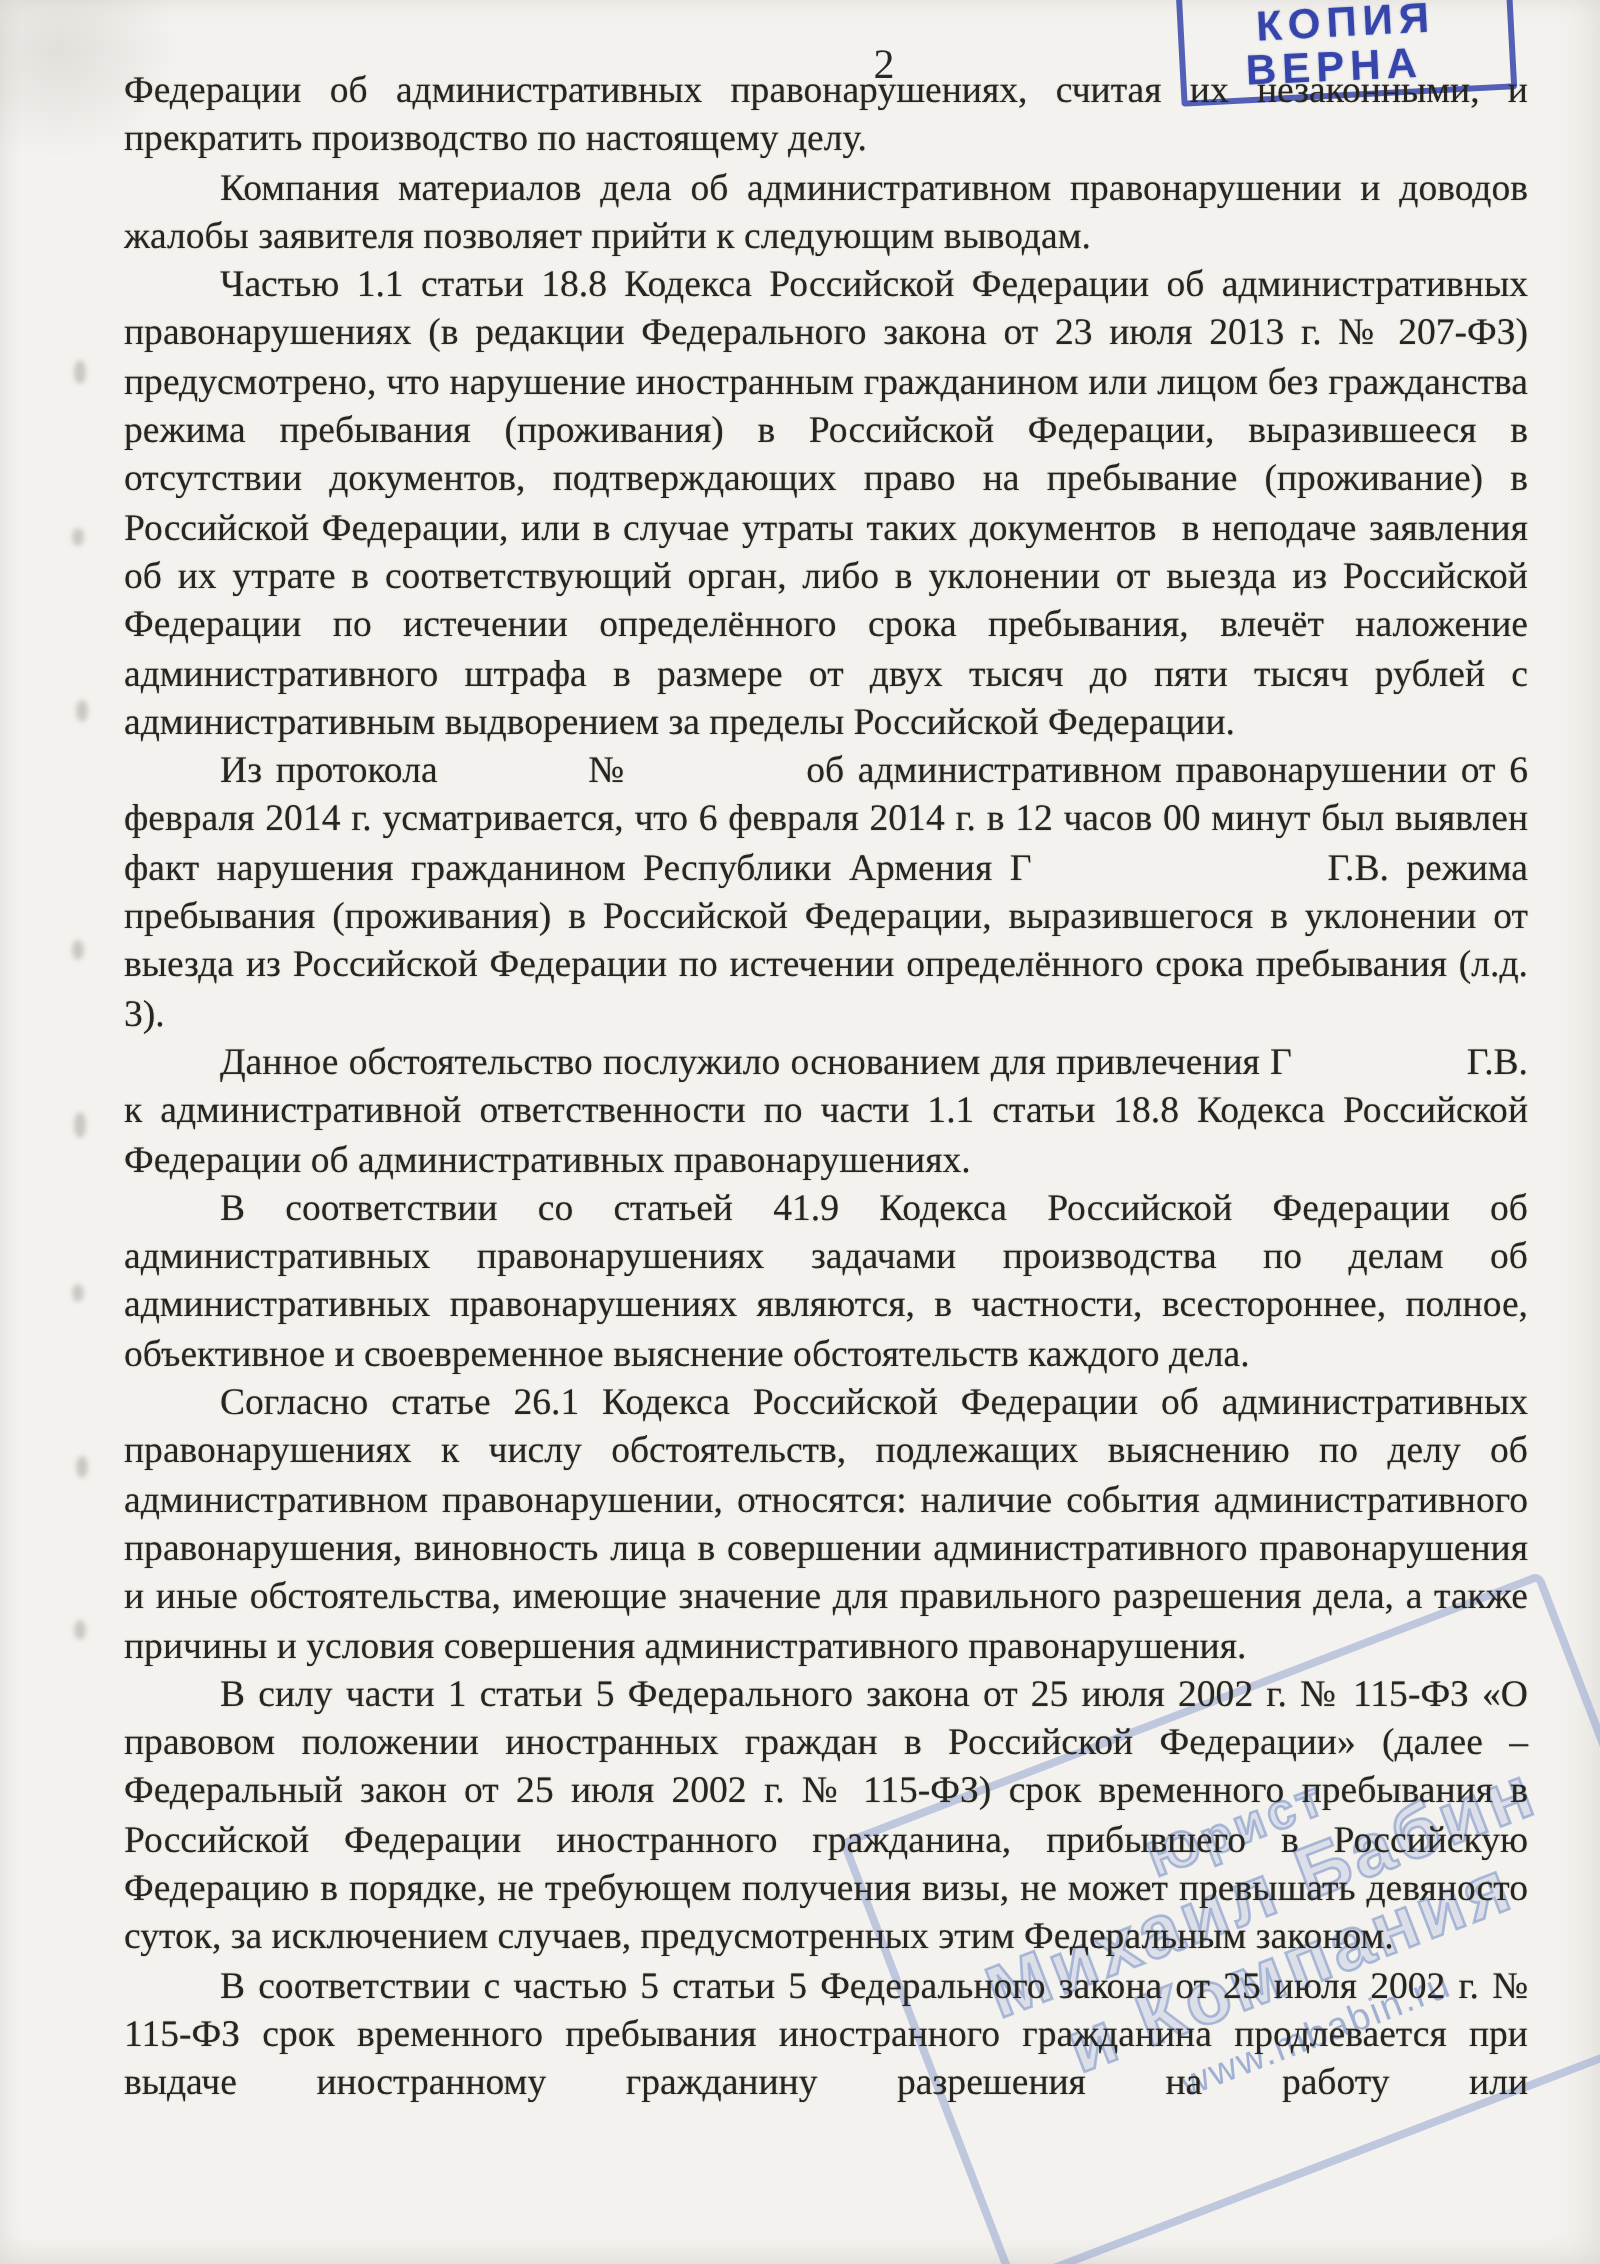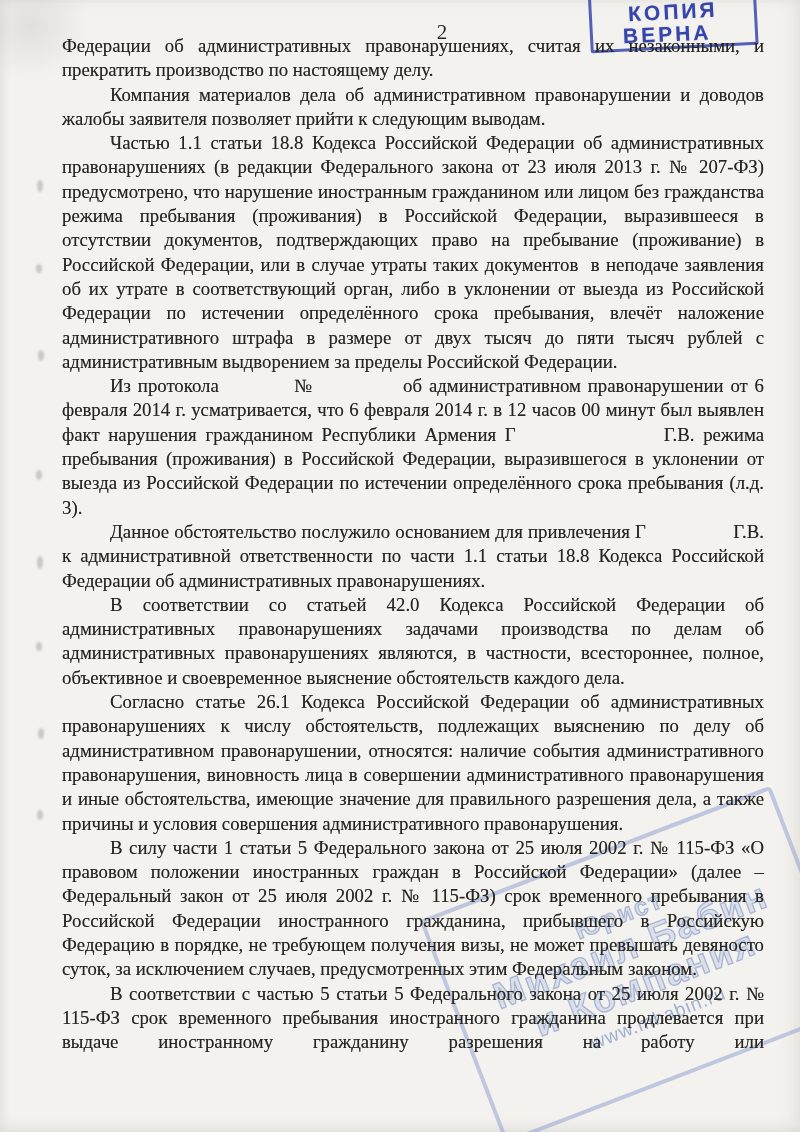--- a/index.html
+++ b/index.html
@@ -108,21 +108,21 @@
     <span class="wm-big wm-3">и Компания</span>
     <span class="wm-url">www.mbabin.ru</span>
   </div>
 
   <div class="text-block">
     <p class="no-indent">Федерации об административных правонарушениях, считая их незаконными, и прекратить производство по настоящему делу.</p>
     <p>Компания материалов дела об административном правонарушении и доводов жалобы заявителя позволяет прийти к следующим выводам.</p>
     <p>Частью 1.1 статьи 18.8 Кодекса Российской Федерации об административных правонарушениях (в редакции Федерального закона от 23 июля 2013 г. № 207-ФЗ) предусмотрено, что нарушение иностранным гражданином или лицом без гражданства режима пребывания (проживания) в Российской Федерации, выразившееся в отсутствии документов, подтверждающих право на пребывание (проживание) в Российской Федерации, или в случае утраты таких документов&nbsp; в неподаче заявления об их утрате в соответствующий орган, либо в уклонении от выезда из Российской Федерации по истечении определённого срока пребывания, влечёт наложение административного штрафа в размере от двух тысяч до пяти тысяч рублей с административным выдворением за пределы Российской Федерации.</p>
     <p>Из протокола&nbsp;&nbsp;&nbsp;&nbsp;&nbsp;&nbsp;&nbsp;&nbsp;&nbsp;&nbsp; №&nbsp;&nbsp;&nbsp;&nbsp;&nbsp;&nbsp;&nbsp;&nbsp;&nbsp;&nbsp;&nbsp;&nbsp; об административном правонарушении от 6 февраля 2014 г. усматривается, что 6 февраля 2014 г. в 12 часов 00 минут был выявлен факт нарушения гражданином Республики Армения Г&nbsp;&nbsp;&nbsp;&nbsp;&nbsp;&nbsp;&nbsp;&nbsp;&nbsp;&nbsp;&nbsp;&nbsp;&nbsp;&nbsp;&nbsp;&nbsp; Г.В. режима пребывания (проживания) в Российской Федерации, выразившегося в уклонении от выезда из Российской Федерации по истечении определённого срока пребывания (л.д. 3).</p>
     <p>Данное обстоятельство послужило основанием для привлечения Г&nbsp;&nbsp;&nbsp;&nbsp;&nbsp;&nbsp;&nbsp;&nbsp;&nbsp;&nbsp;&nbsp;&nbsp;&nbsp;&nbsp;&nbsp;&nbsp; Г.В. к административной ответственности по части 1.1 статьи 18.8 Кодекса Российской Федерации об административных правонарушениях.</p>
-    <p>В соответствии со статьей 42.0 Кодекса Российской Федерации об административных правонарушениях задачами производства по делам об административных правонарушениях являются, в частности, всестороннее, полное, объективное и своевременное выяснение обстоятельств каждого дела.</p>
+    <p>В соответствии со статьей 41.9 Кодекса Российской Федерации об административных правонарушениях задачами производства по делам об административных правонарушениях являются, в частности, всестороннее, полное, объективное и своевременное выяснение обстоятельств каждого дела.</p>
     <p>Согласно статье 26.1 Кодекса Российской Федерации об административных правонарушениях к числу обстоятельств, подлежащих выяснению по делу об административном правонарушении, относятся: наличие события административного правонарушения, виновность лица в совершении административного правонарушения и иные обстоятельства, имеющие значение для правильного разрешения дела, а также причины и условия совершения административного правонарушения.</p>
     <p>В силу части 1 статьи 5 Федерального закона от 25 июля 2002 г. № 115-ФЗ «О правовом положении иностранных граждан в Российской Федерации» (далее – Федеральный закон от 25 июля 2002 г. № 115-ФЗ) срок временного пребывания в Российской Федерации иностранного гражданина, прибывшего в Российскую Федерацию в порядке, не требующем получения визы, не может превышать девяносто суток, за исключением случаев, предусмотренных этим Федеральным законом.</p>
     <p class="continues">В соответствии с частью 5 статьи 5 Федерального закона от 25 июля 2002 г. № 115-ФЗ срок временного пребывания иностранного гражданина продлевается при выдаче иностранному гражданину разрешения на работу или</p>
   </div>
 
   <div class="artifact a1"></div>
   <div class="artifact a2"></div>
   <div class="artifact a3"></div>
   <div class="artifact a4"></div>
   <div class="artifact a5"></div>

